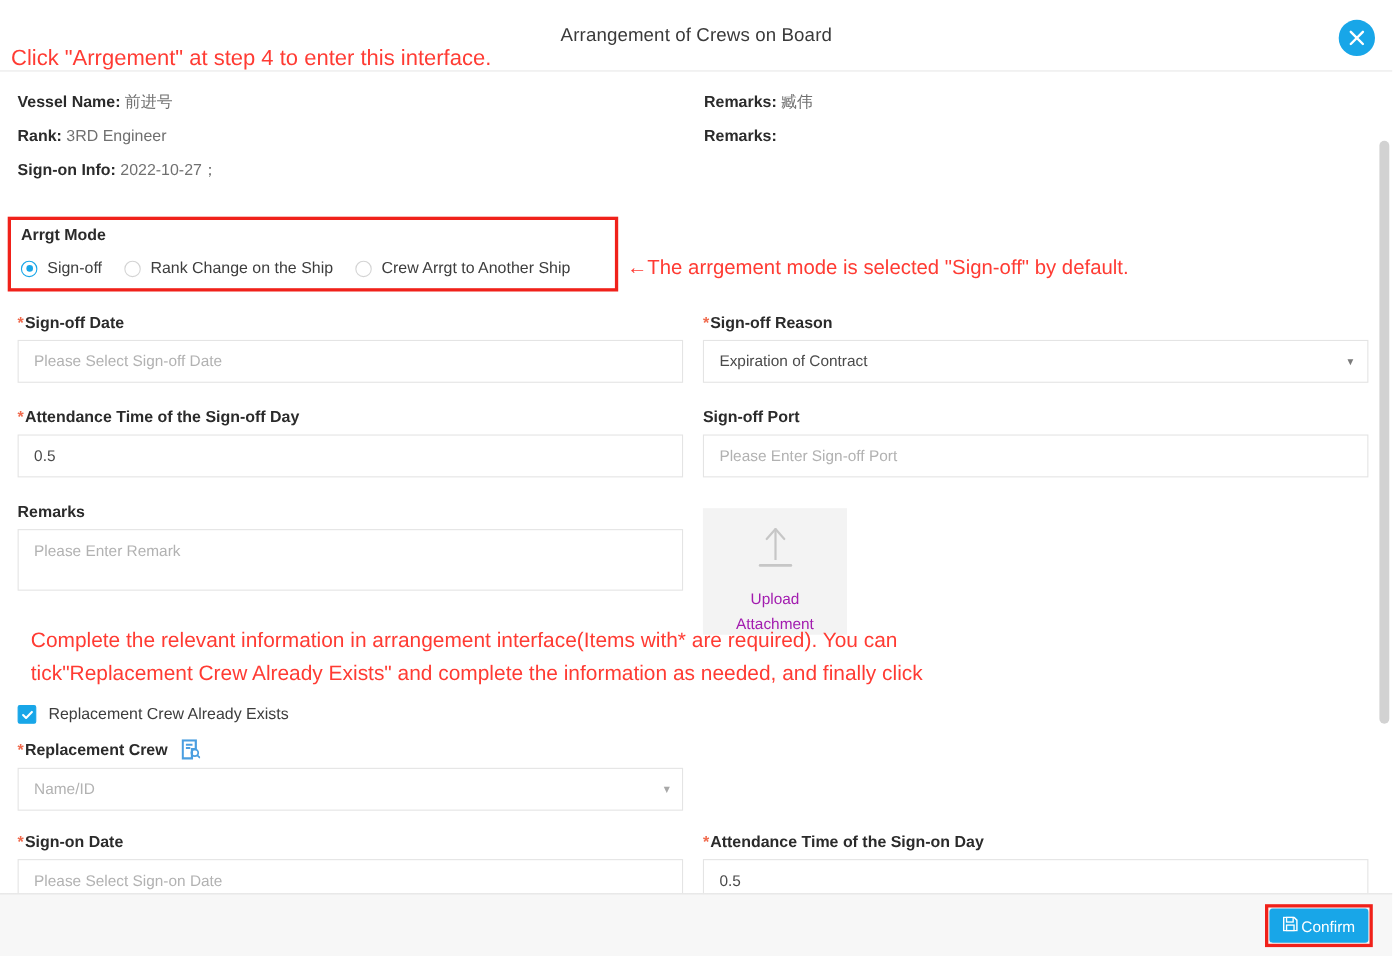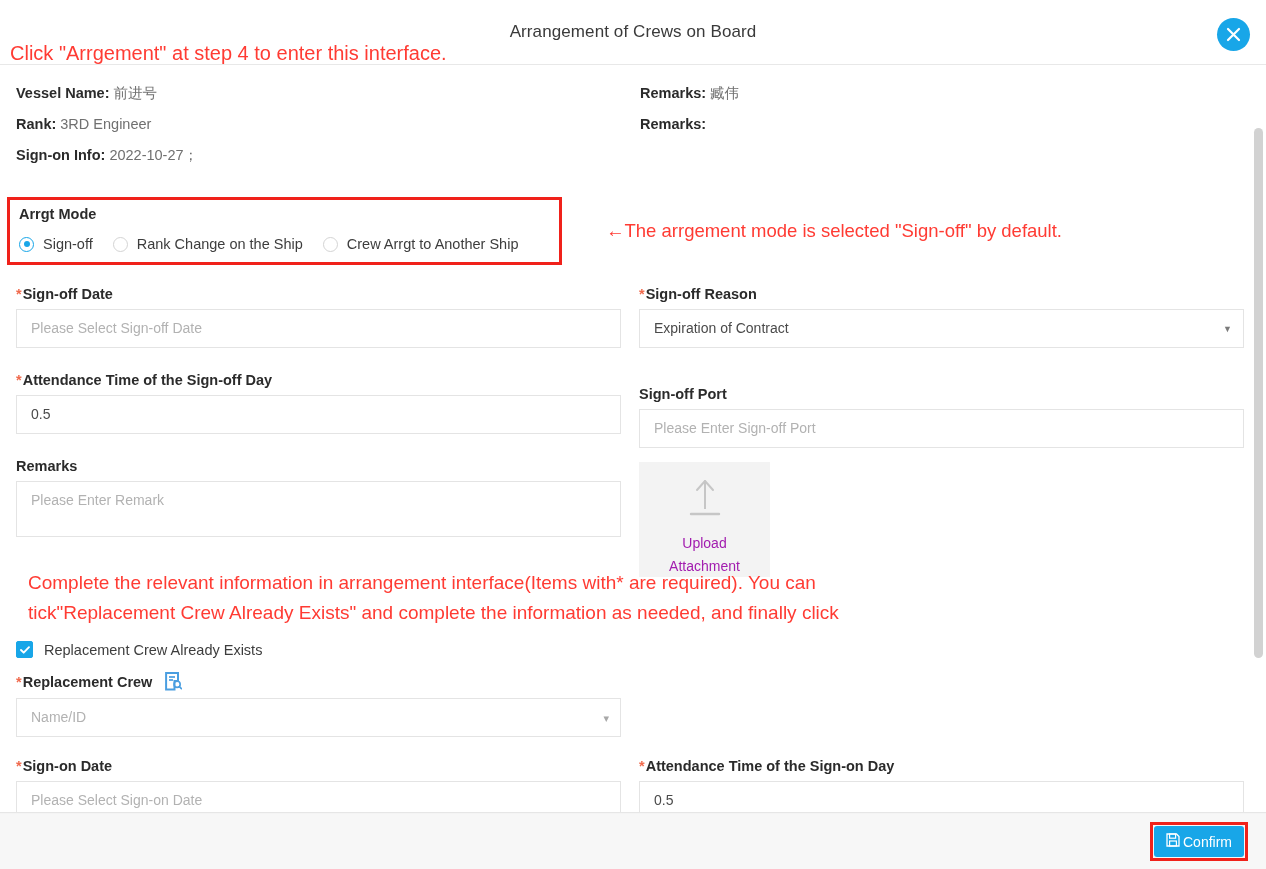--- a/index.html
+++ b/index.html
@@ -96,21 +96,21 @@
 
   
   .anno {
     position: absolute;
     color: #ff3b33;
     font-size: 19px;
     font-weight: 400;
     white-space: nowrap;
   }
   #anno-top { left: 10px; top: 42px; font-size: 20px; }
-  #anno-mode { left: 570px; top: 220px; font-size: 18.5px; margin-left: 36px; }
+  #anno-mode { left: 570px; top: 232px; font-size: 18.5px; }
   .anno-block {
     position: absolute; left: 28px; top: 568px;
     width: 1160px; color: #ff3b33;
     font-size: 19px; line-height: 30px;
   }
 
   
   .form { position: absolute; left: 0; top: 286px; width: 1250px; }
   .field { position: absolute; }
   .field.c1 { left: 16px; width: 605px; }
@@ -274,21 +274,21 @@
     </div>
 
     <div class="field c1" style="top:86px;">
       <div class="flabel">
         <span class="req">*</span>
           <span>Attendance Time of the Sign-off Day</span>
       </div>
       <div class="ctrl">0.5</div>
     </div>
 
-    <div class="field c2" style="top:100px;">
+    <div class="field c2" style="top:86px;">
       <div class="flabel">
         <span>Sign-off Port</span>
       </div>
       <div class="ctrl ph">Please Enter Sign-off Port</div>
     </div>
 
     <div class="field c1" style="top:172px;">
       <div class="flabel">
         <span>Remarks</span>
       </div>

